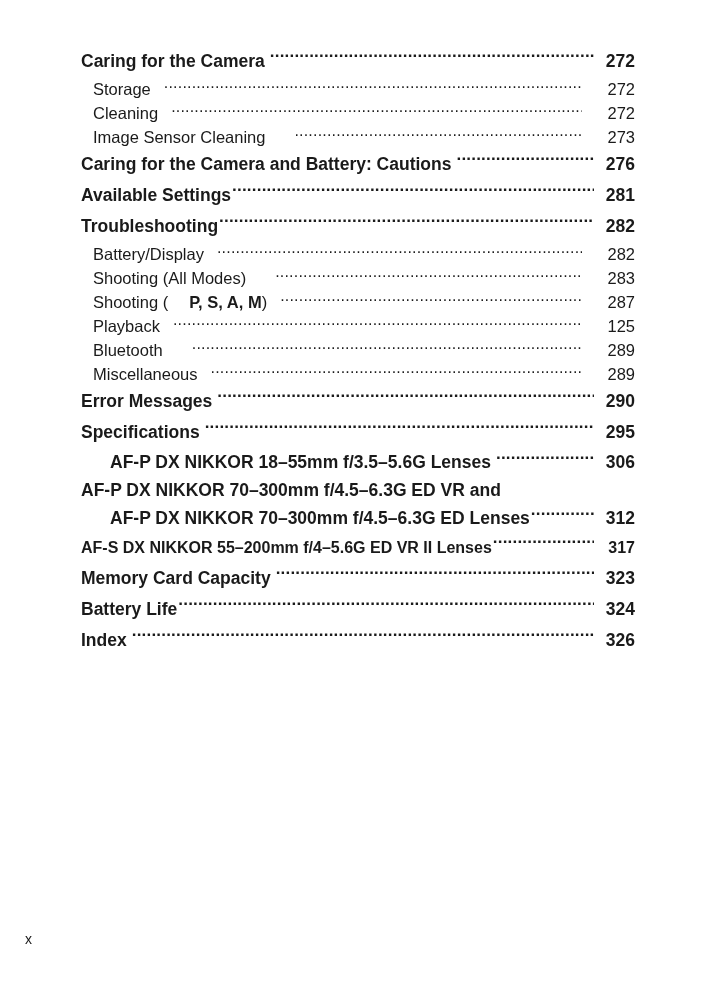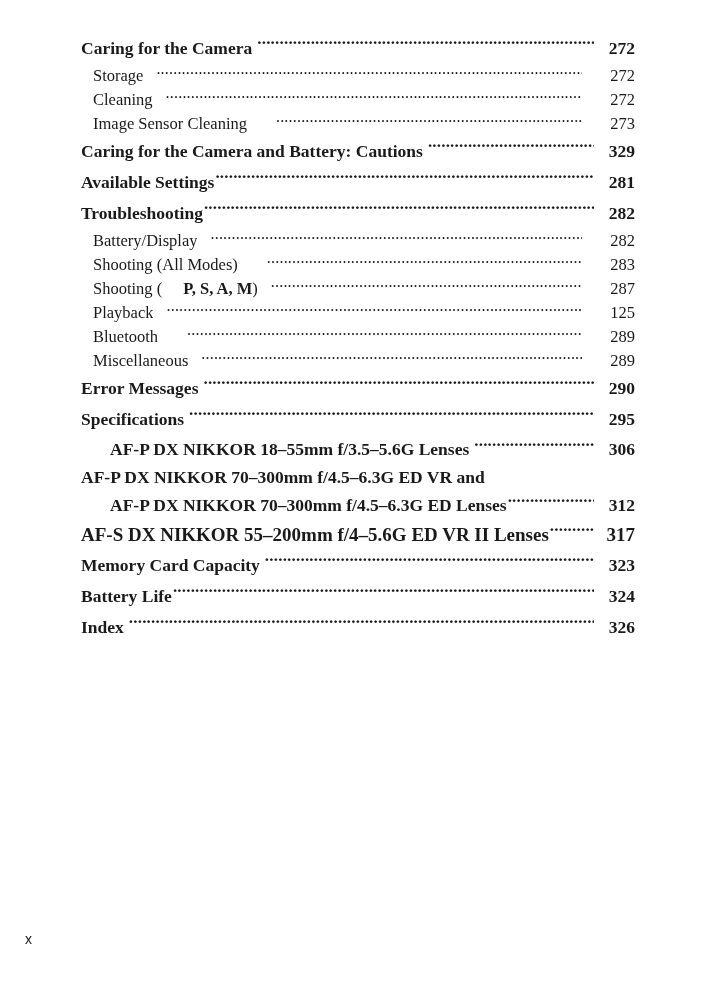--- a/index.html
+++ b/index.html
@@ -13,23 +13,22 @@
     position: relative;
     font-family: "Liberation Sans", "DejaVu Sans", sans-serif;
     color: #1a1a1a;
     overflow: hidden;
     -webkit-font-smoothing: antialiased;
   }
 
   #toc {
     position: absolute;
     left: 81px;
-    top: 33px;
+    top: 46px;
     width: 554px;
-    font-family: Liberation Serif, serif;
   }
 
   
   .entry {
     display: flex;
     align-items: baseline;
     width: 100%;
     white-space: nowrap;
   }
 
@@ -110,21 +109,21 @@
   .lens .second {
     margin-left: 29px;
     width: 525px;
     line-height: 28px;
     height: 28px;
   }
   .lens .second .pageno { font-weight: bold; font-size: 17.5px; }
   .lens .second .leader::after { font-size: 17px; letter-spacing: 0.2px; }
 
   .lens-single {
-    font-size: 19px;
+    font-size: 16px;
     font-weight: bold;
     line-height: 31px;
     height: 31px;
   }
   .lens-single .pageno { font-weight: bold; }
   .lens-single .leader::after { font-size: 17px; letter-spacing: 0.2px; }
 
   
   .mode { font-weight: bold; margin-left: 21px; }
 
@@ -170,21 +169,21 @@
     <span class="title">Image Sensor Cleaning</span>
     <span class="gap"></span>
     <span class="leader"></span>
     <span class="pageno">273</span>
   </div>
 
   <div class="entry lvl1">
     <span class="title">Caring for the Camera and Battery: Cautions</span>
     <span class="gap"></span>
     <span class="leader"></span>
-    <span class="pageno">329</span>
+    <span class="pageno">276</span>
   </div>
 
   <div class="entry lvl1">
     <span class="title">Available Settings</span>
     <span class="leader"></span>
     <span class="pageno">281</span>
   </div>
 
   <div class="entry lvl1">
     <span class="title">Troubleshooting</span>

